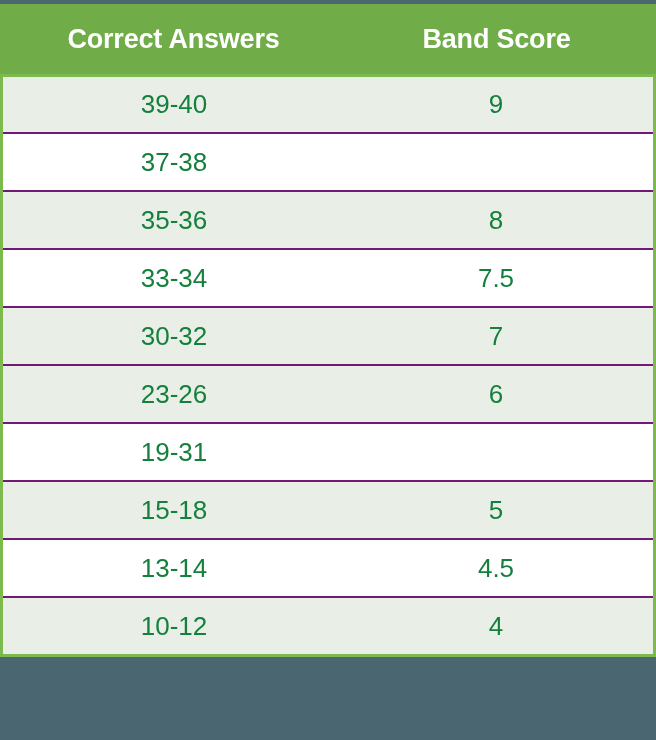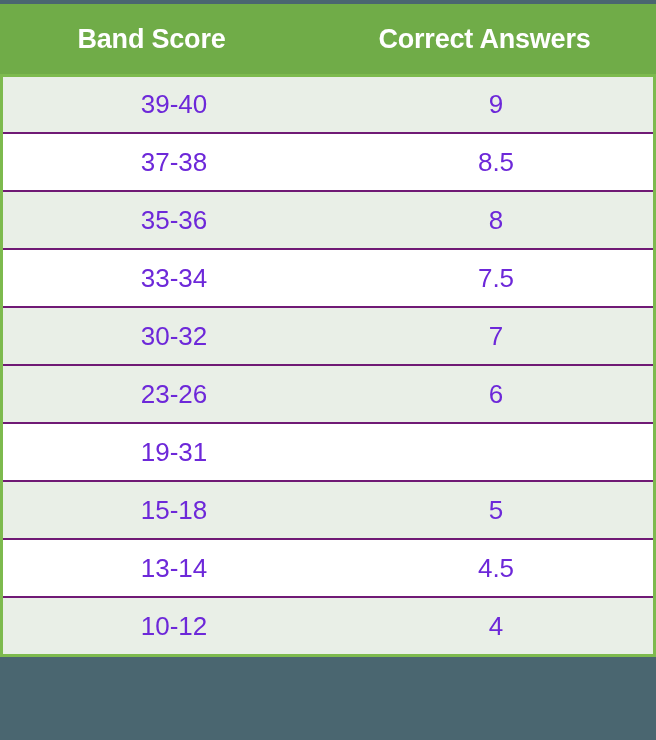--- a/index.html
+++ b/index.html
@@ -89,53 +89,52 @@
   }
 
   .tr:first-child {
     border-top: 3px solid #7dba4e;
   }
 
   .td {
     display: flex;
     align-items: center;
     justify-content: center;
-    color: #6d28d9;
+    color: #15803d;
     font-size: 26px;
     font-weight: normal;
     box-sizing: border-box;
   }
 
   .tr .col-1 { width: 342px; flex: 0 0 342px; padding-left: 0px; }
   .tr .col-2 { width: 308px; flex: 0 0 308px; padding-right: 6px; }
 </style>
 </head>
 <body>
 
 <div class="screen">
 
   <div class="top-strip"></div>
 
   <div class="table">
 
     <div class="thead-row">
+      <div class="th col-1">Correct Answers</div>
       <div class="th col-2">Band Score</div>
-      <div class="th col-1">Correct Answers</div>
     </div>
 
     <div class="tbody">
 
       <div class="tr alt">
         <div class="td col-1">39-40</div>
         <div class="td col-2">9</div>
       </div>
 
       <div class="tr">
         <div class="td col-1">37-38</div>
-        <div class="td col-2">8.5</div>
       </div>
 
       <div class="tr alt">
         <div class="td col-1">35-36</div>
         <div class="td col-2">8</div>
       </div>
 
       <div class="tr">
         <div class="td col-1">33-34</div>
         <div class="td col-2">7.5</div>

